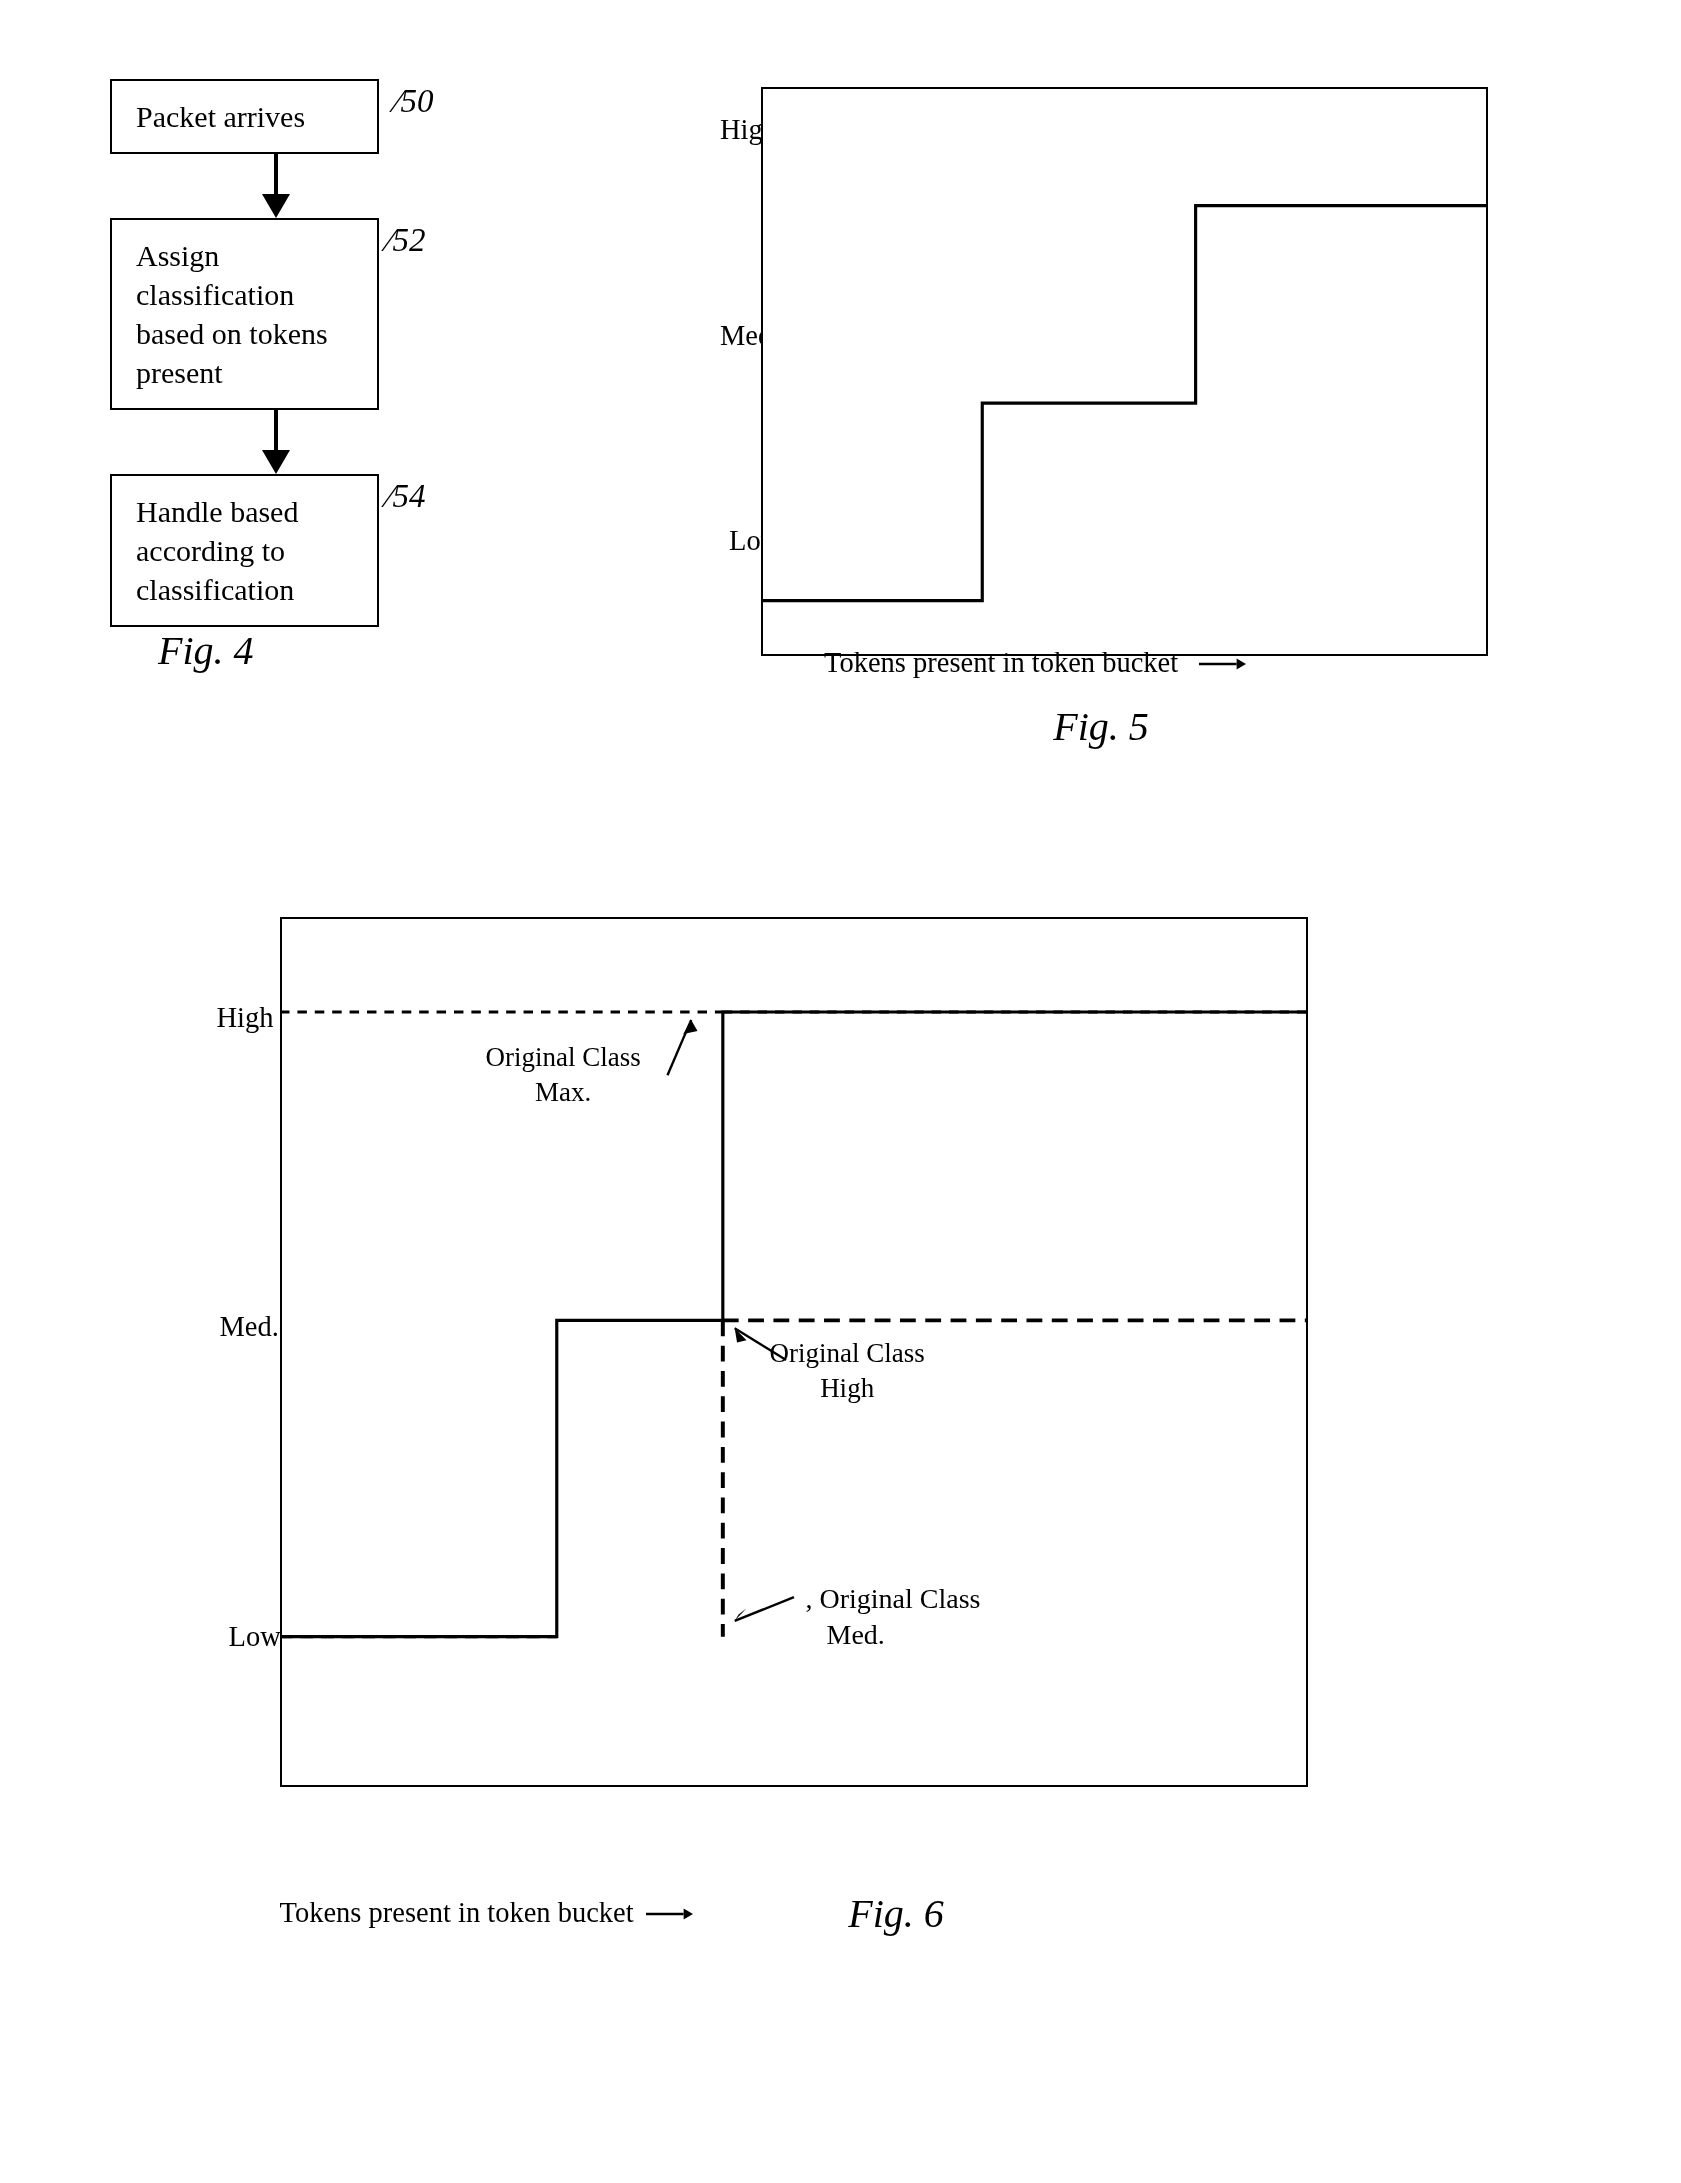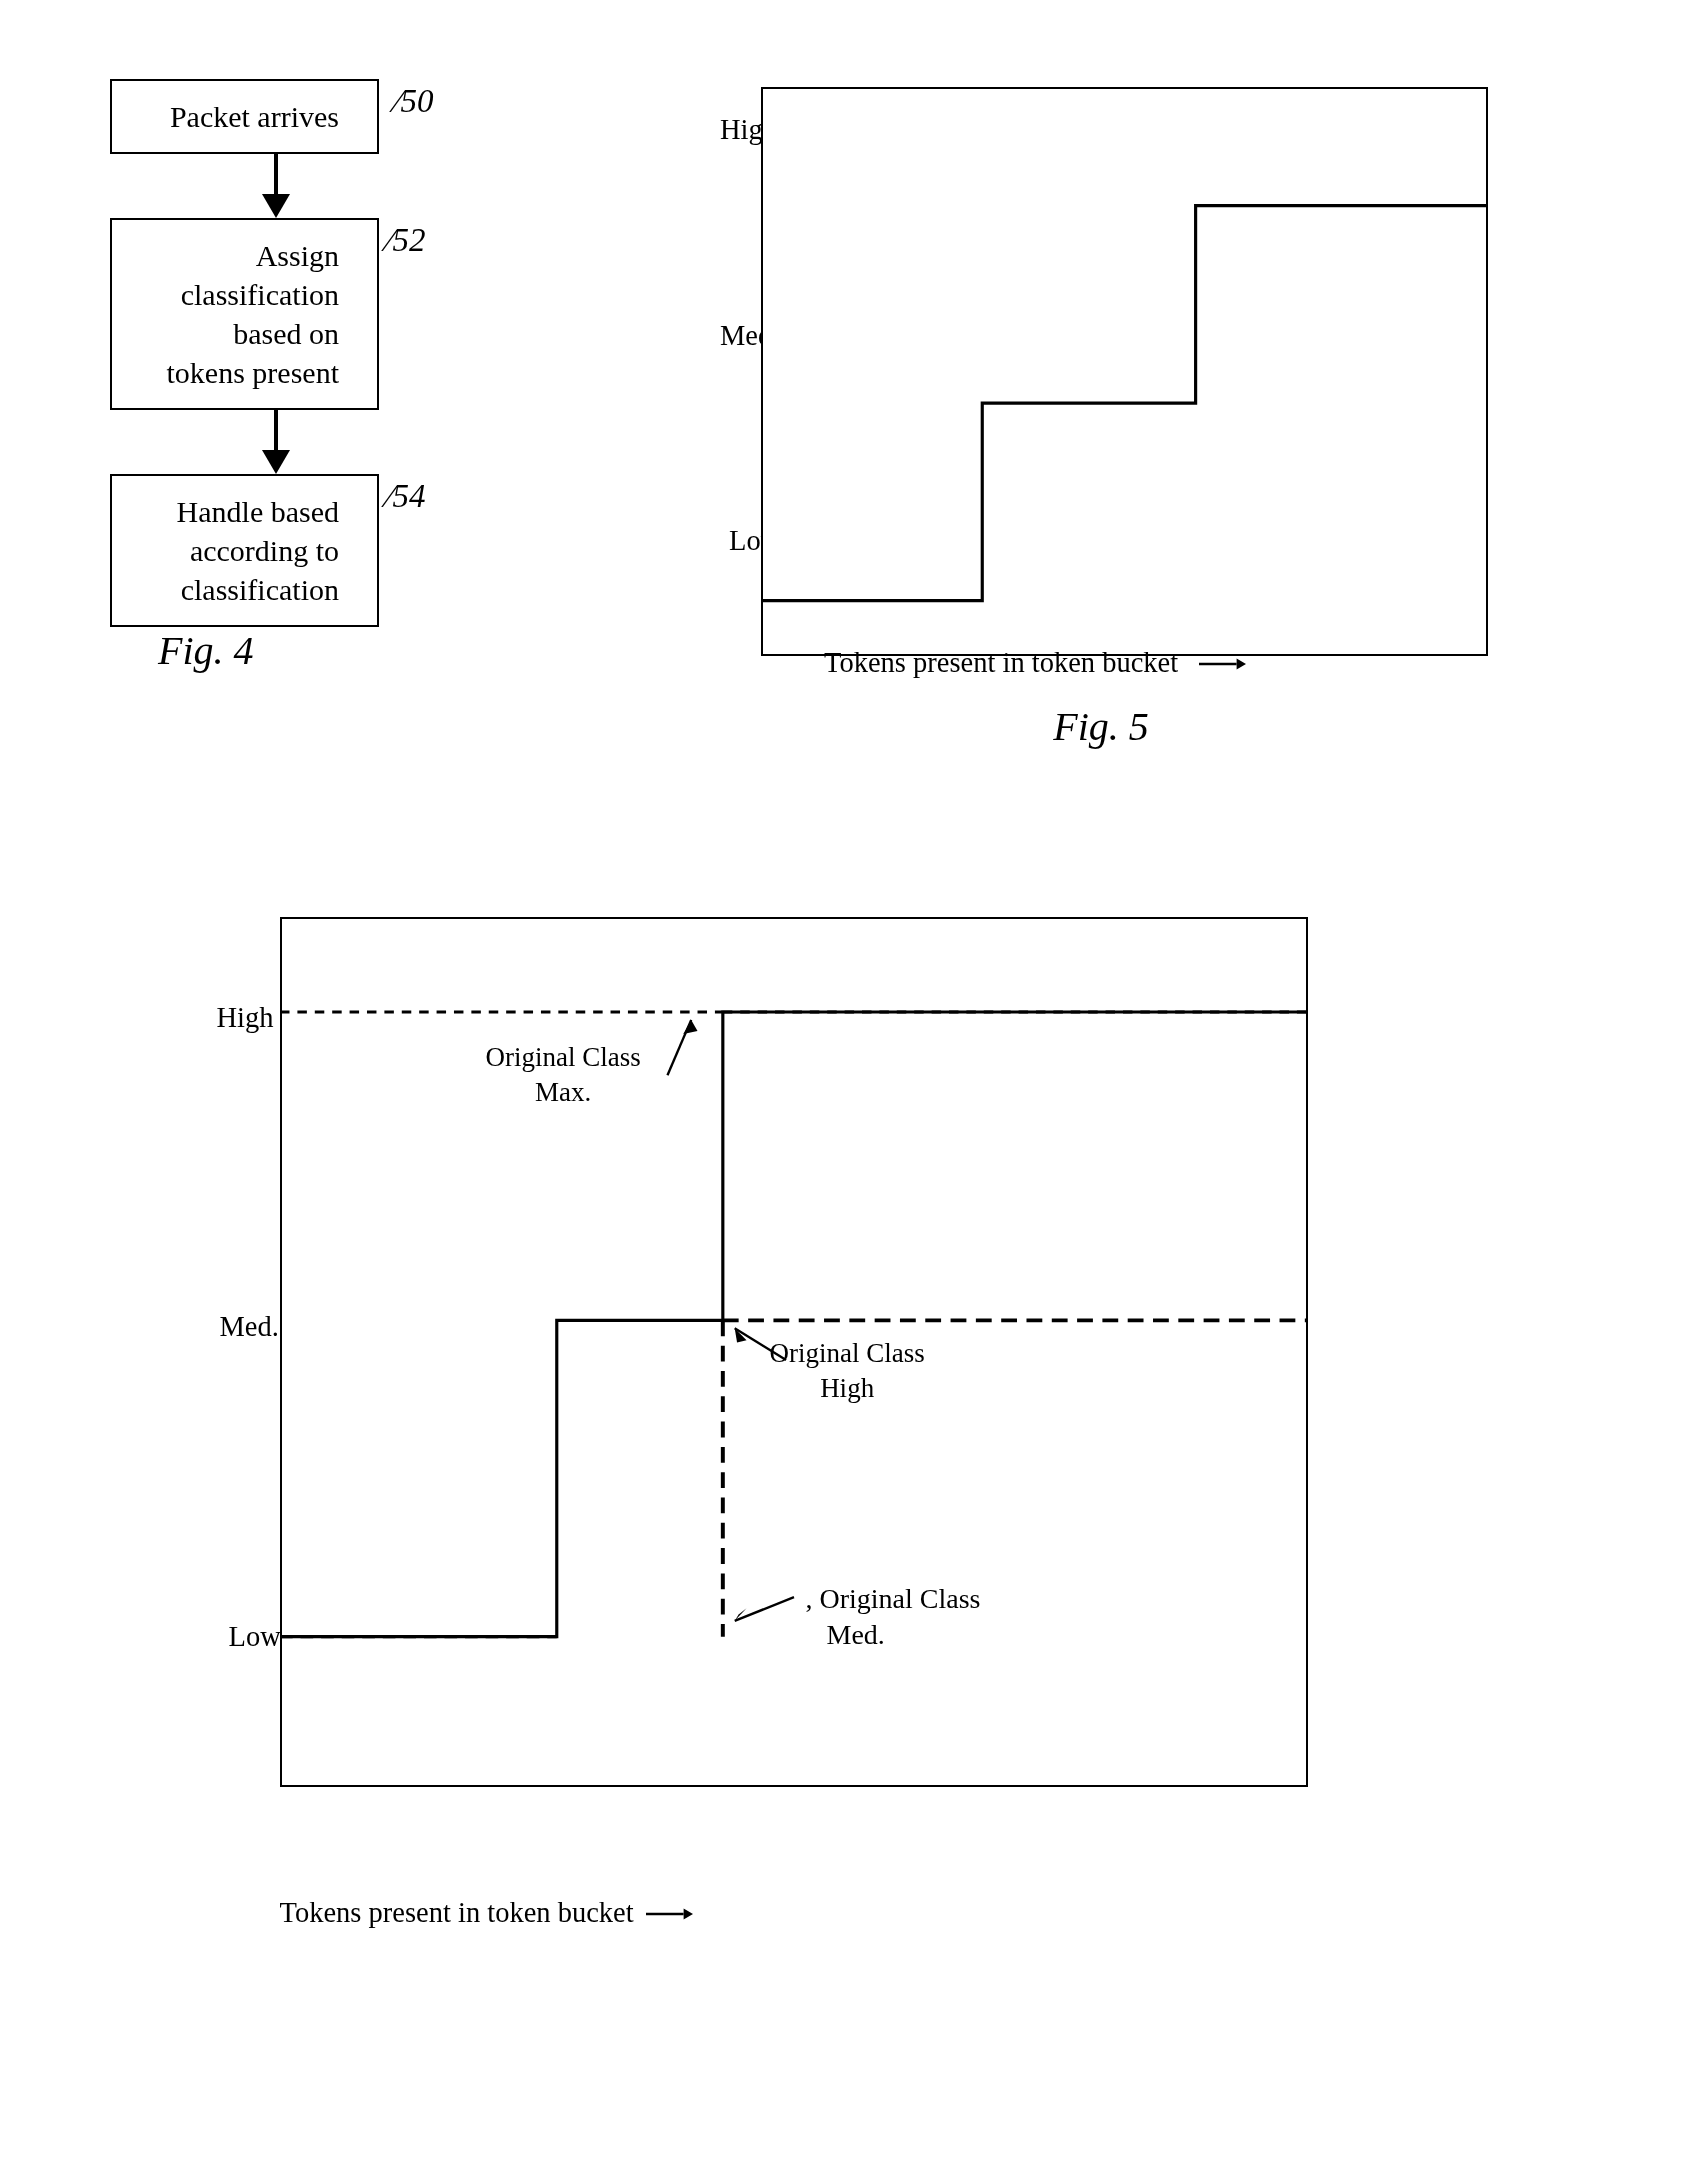--- a/index.html
+++ b/index.html
@@ -39,22 +39,22 @@
 
     .flowchart {
       display: flex;
       flex-direction: column;
       align-items: center;
       margin-left: 47px;
     }
 
     .flow-box {
       border: 2.4px solid #000;
-      padding: 16px 38px;
-      text-align: right;
+      padding: 16px 24px;
+      text-align: left;
       font-size: 30px;
       line-height: 1.3;
       width: 269px;
       background: #fff;
     }
 
     .flow-number {
       font-style: italic;
       font-size: 32px;
     }
@@ -306,19 +306,20 @@
           <span>
             <svg width="47" height="16" xmlns="http://www.w3.org/2000/svg" viewBox="0 0 60 20">
               <line x1="0" y1="10" x2="48" y2="10" stroke="#000" stroke-width="3"></line>
               <polygon points="48,3 60,10 48,17" fill="#000"></polygon>
             </svg>
           </span>
         </div>
 
       </div>
 
+      <div class="fig6-caption" style="margin-left:111px;">Fig. 6</div>
 
     </div>
 
   </div>
 
 </div>
 
 
 </body></html>

